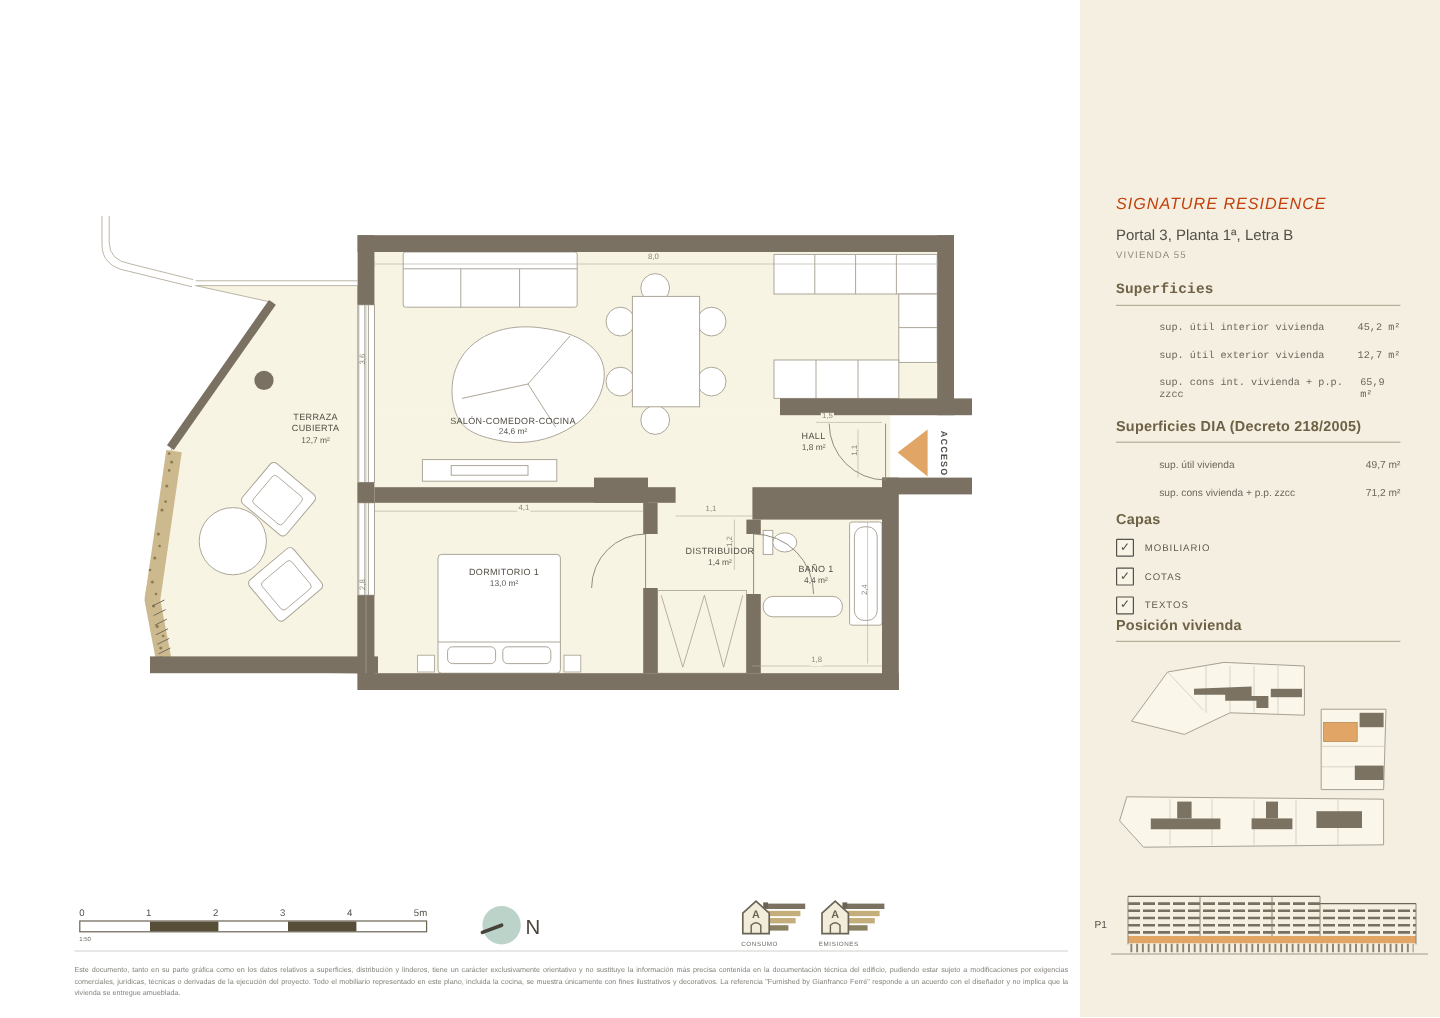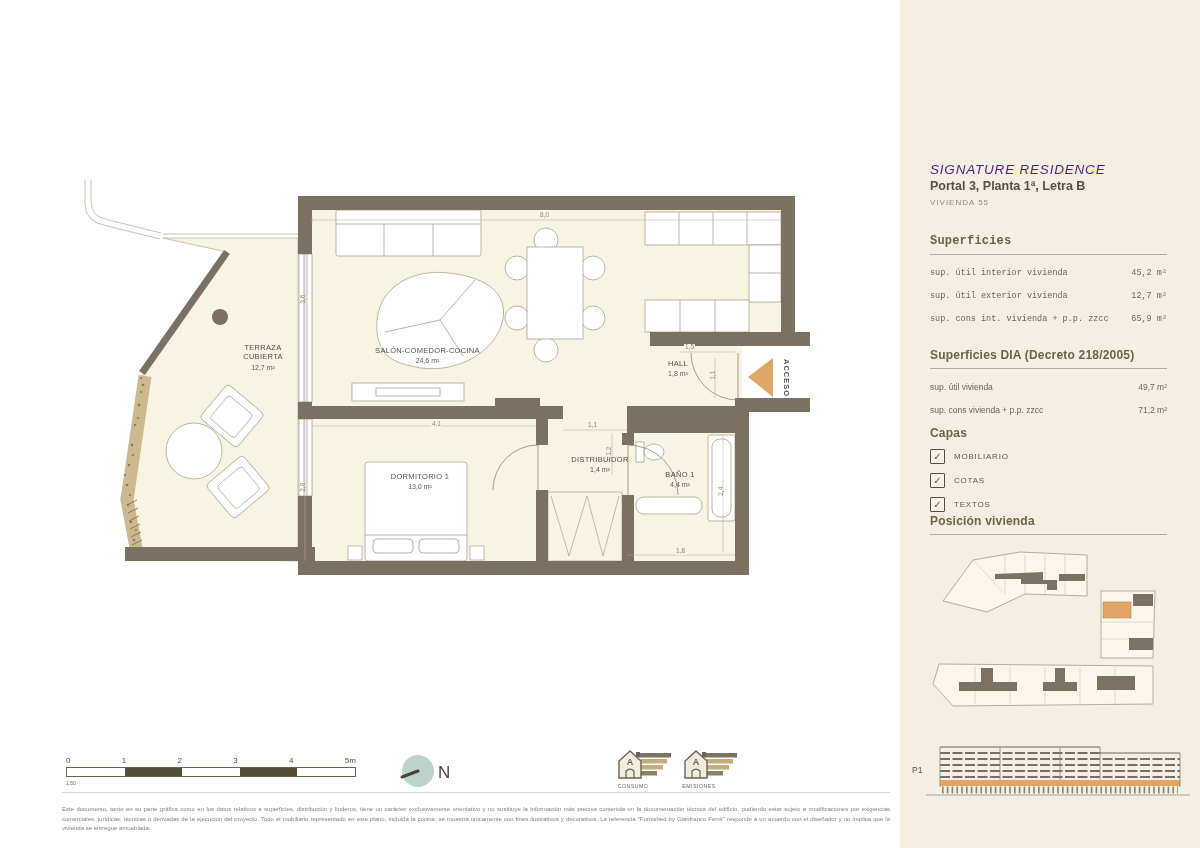--- a/index.html
+++ b/index.html
@@ -12,26 +12,26 @@
   .room-label{position:absolute;text-align:center;line-height:1.25;}
   .room-label .rname{font-size:7.5px;font-weight:normal;letter-spacing:.3px;color:#534f46;}
   .room-label .rarea{font-size:7px;color:#5c5850;margin-top:2px;}
   .room-label.hall{text-align:left;}
   .dim{position:absolute;font-size:6.5px;color:#8d8779;background:#f8f4e3;padding:0 1px;line-height:1;}
   .dim.v{transform:rotate(-90deg);transform-origin:center center;background:transparent;}
 
   
   #sidebar{position:absolute;left:900px;top:0;width:300px;height:848px;background:#f4efe0;}
   .sb-block{position:absolute;left:30px;right:33px;}
-  .sb-brand{font-style:italic;font-size:13.5px;letter-spacing:.8px;color:#4c1d95;}
-  .sb-portal{font-size:12.5px;font-weight:bold;color:#53504a;margin-top:2px;}
+  .sb-brand{font-style:italic;font-size:13.5px;letter-spacing:.8px;color:#c2410c;}
+  .sb-portal{font-size:12.5px;font-weight:normal;color:#53504a;margin-top:12px;}
   .sb-viv{font-size:8px;letter-spacing:1px;color:#8f8b80;margin-top:5px;}
   .sb-heading{font-size:12px;font-weight:bold;color:#6e6146;letter-spacing:.2px;}
   .sb-rule{border-bottom:1px solid #b3ac99;margin-top:6px;}
-  .sb-row{display:flex;justify-content:space-between;font-size:8.5px;color:#6b675d;margin-top:13px;}
+  .sb-row{display:flex;justify-content:space-between;font-size:8.5px;color:#6b675d;margin-top:13px;margin-left:36px;}
   .cb-row{display:flex;align-items:center;margin-top:9px;}
   .cb{width:13px;height:13px;border:1.4px solid #55504a;border-radius:1px;display:flex;
       align-items:center;justify-content:center;font-size:10px;color:#55504a;background:#f8f4e6;}
   .cb-label{font-size:8px;letter-spacing:.8px;color:#5d594f;margin-left:9px;}
 
   
   #scalebar{position:absolute;left:66px;top:756px;width:290px;}
   #scalebar .ticks{display:flex;justify-content:space-between;font-size:8px;color:#55504a;}
   #scalebar .bar{margin-top:2px;height:8px;border:1px solid #6a6354;background:#fff;display:flex;}
   #scalebar .seg{flex:1;}

